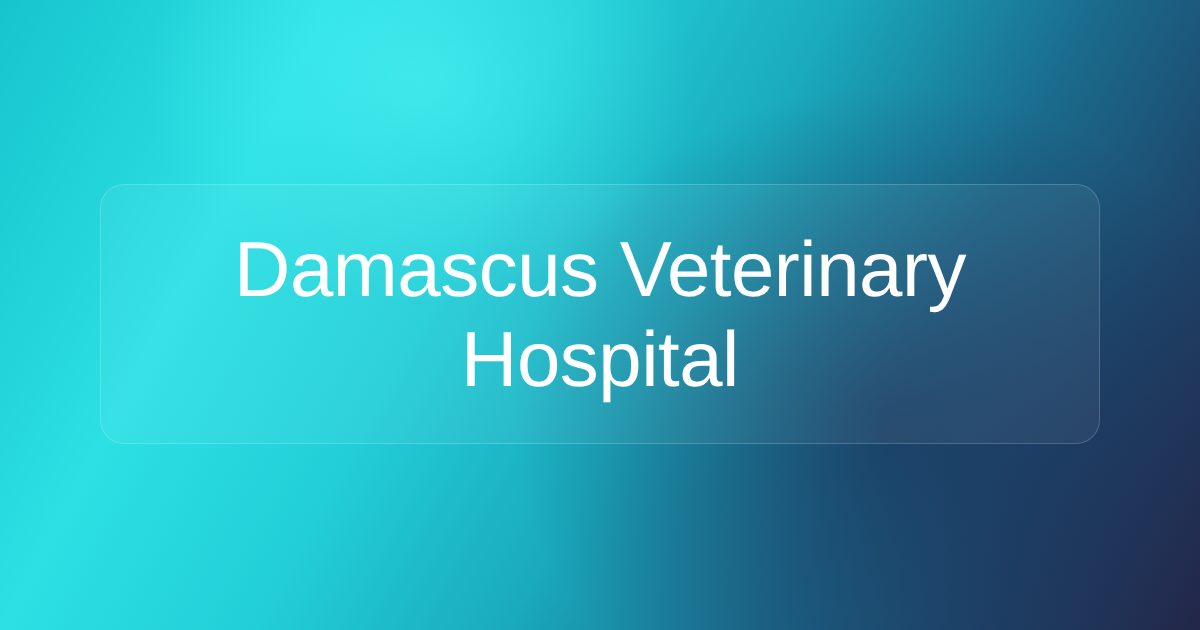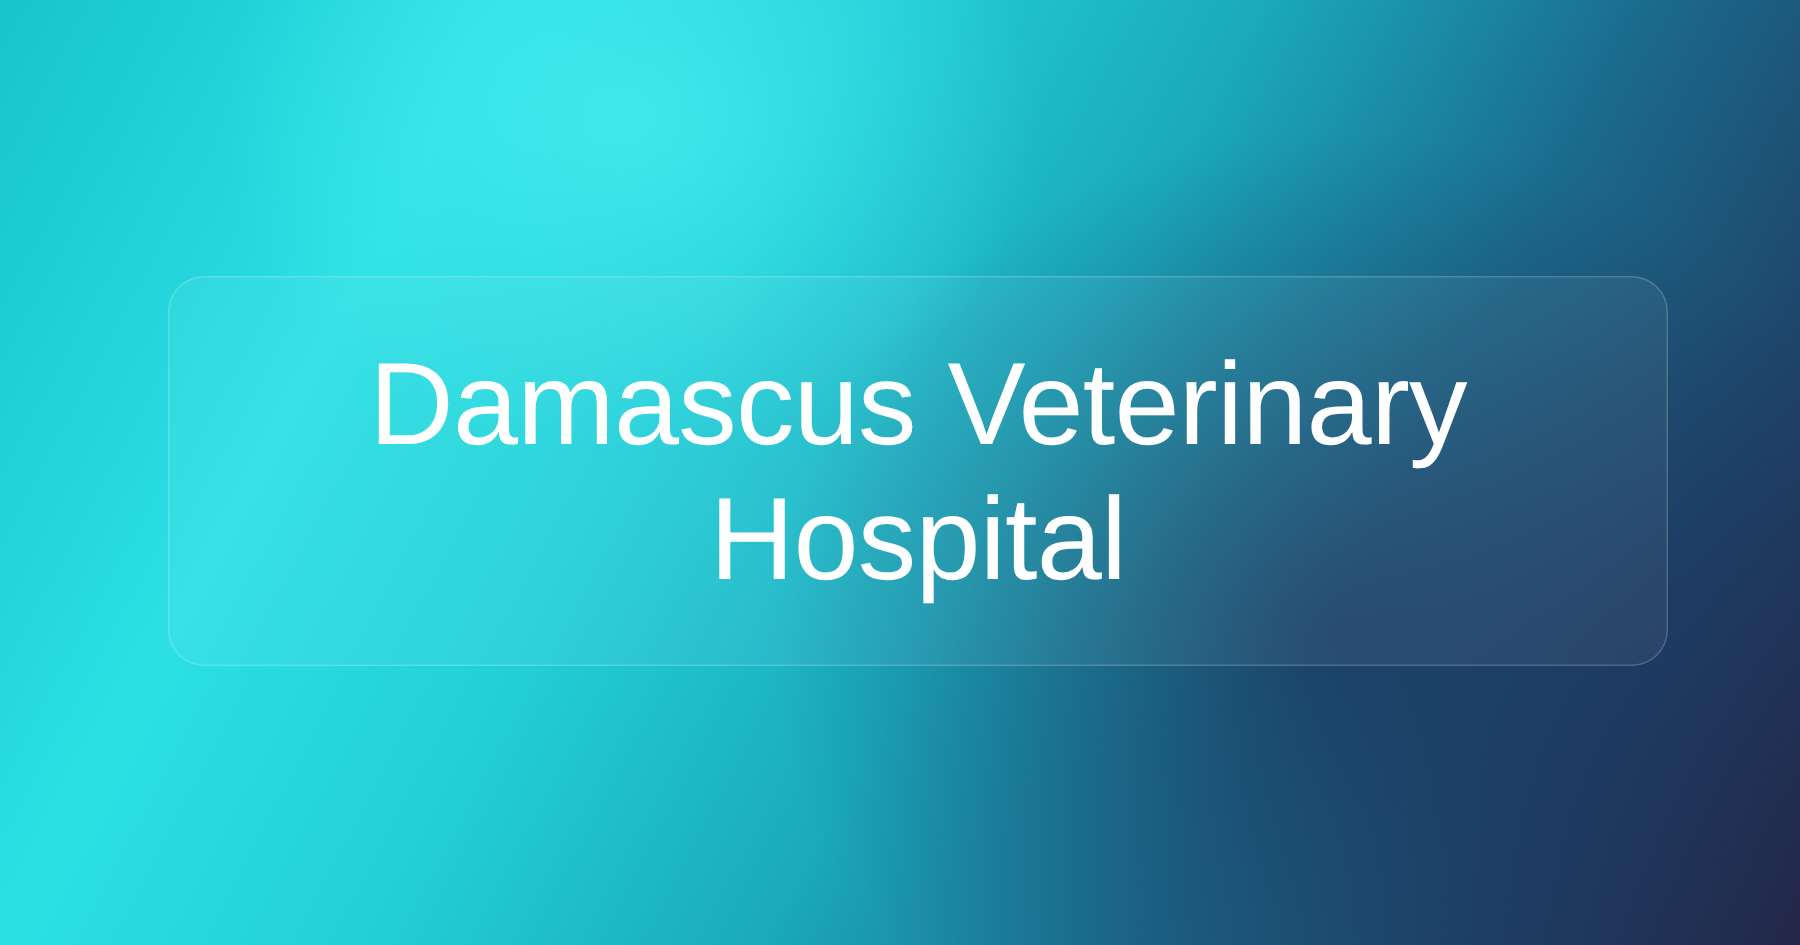--- a/index.html
+++ b/index.html
@@ -55,21 +55,21 @@
     width: 1020px;
     height: 900px;
     border-radius: 50%;
     background: radial-gradient(closest-side, rgba(28, 28, 70, 0.50), rgba(28, 28, 70, 0.0) 74%);
     pointer-events: none;
   }
 
   
   .card {
     position: absolute;
-    left: 112px;
+    left: 100px;
     top: 184px;
     width: 1000px;
     height: 260px;
     box-sizing: border-box;
     border-radius: 24px;
     border: 1px solid rgba(255, 255, 255, 0.18);
     background: rgba(255, 255, 255, 0.055);
     display: flex;
     align-items: center;
     justify-content: center;

